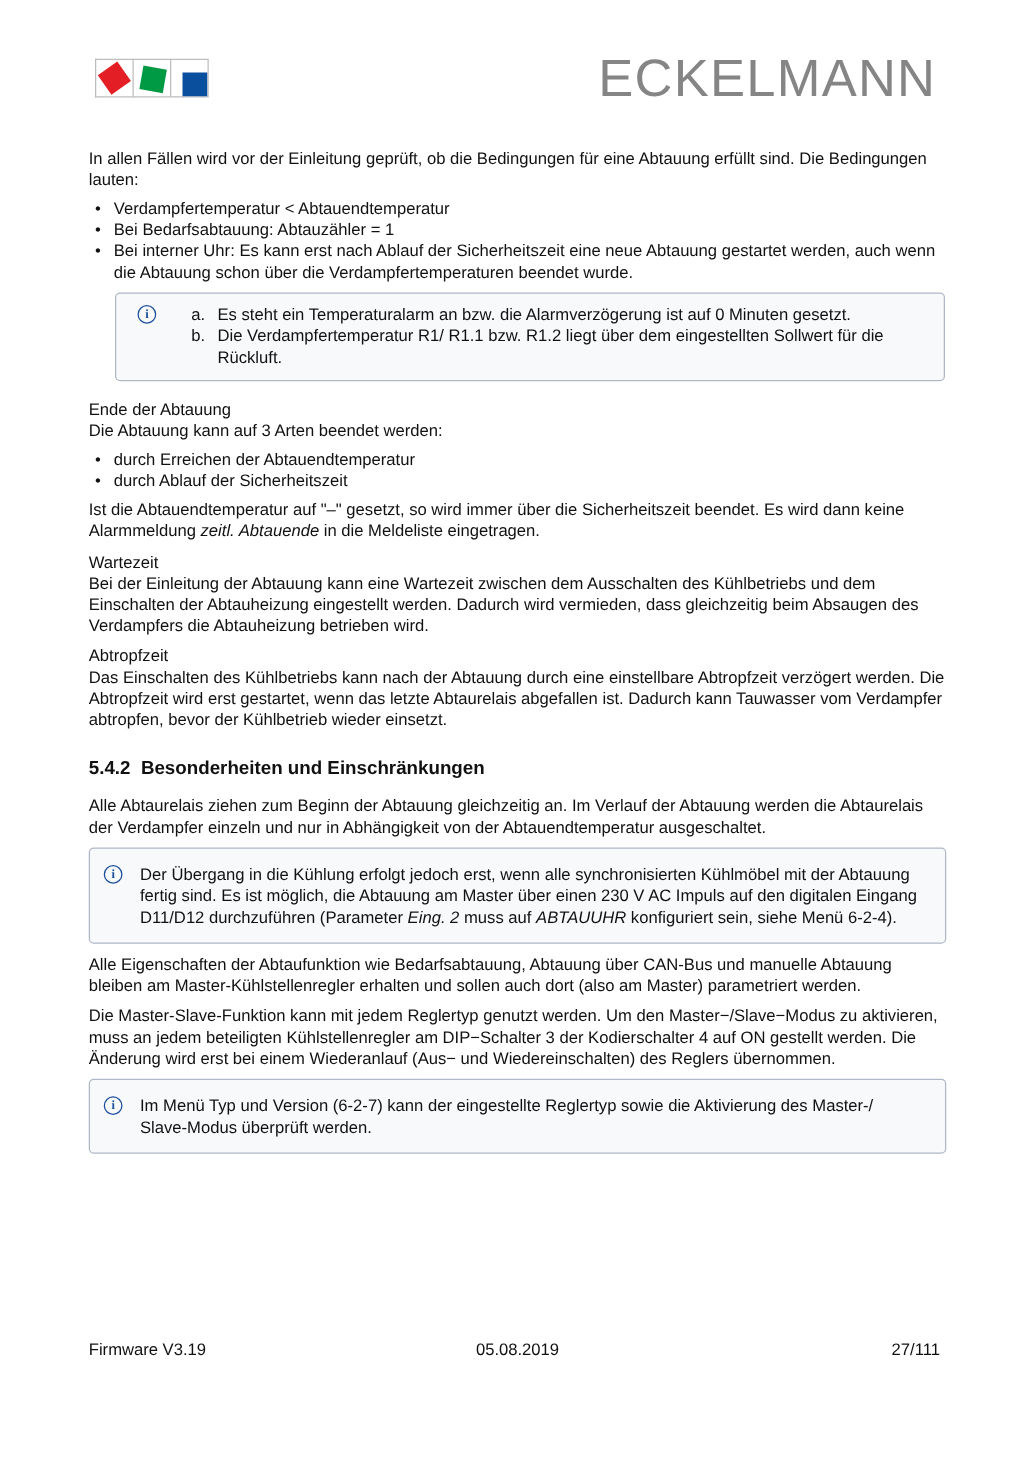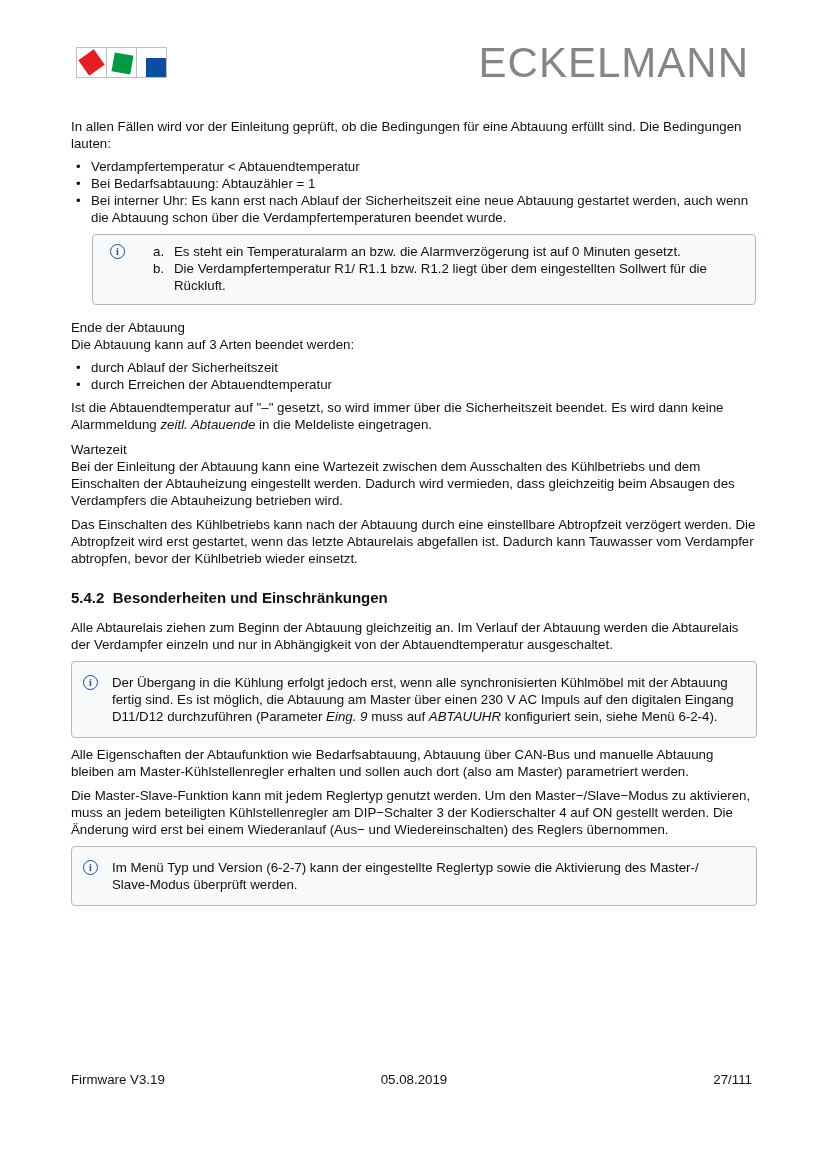--- a/index.html
+++ b/index.html
@@ -71,43 +71,44 @@
     <ol>
       <li><span class="lbl">a.</span><span>Es steht ein Temperaturalarm an bzw. die Alarmverzögerung ist auf 0 Minuten gesetzt.</span></li>
       <li><span class="lbl">b.</span><span>Die Verdampfertemperatur R1/ R1.1 bzw. R1.2 liegt über dem eingestellten Sollwert für die Rückluft.</span></li>
     </ol>
   </div>
 
   <div class="sec-ende">
     <h4>Ende der Abtauung</h4>
     <p>Die Abtauung kann auf 3 Arten beendet werden:</p>
     <ul class="bullets">
+      <li>durch Erreichen der Abtauendtemperatur</li>
       <li>durch Ablauf der Sicherheitszeit</li>
-      <li>durch Erreichen der Abtauendtemperatur</li>
     </ul>
     <p class="para"><span>Ist die Abtauendtemperatur auf "–" gesetzt, so wird immer über die Sicherheitszeit beendet. Es wird dann keine Alarmmeldung </span><em>zeitl. Abtauende</em><span> in die Meldeliste eingetragen.</span></p>
   </div>
 
   <div class="mt8">
     <h4>Wartezeit</h4>
     <p class="para">Bei der Einleitung der Abtauung kann eine Wartezeit zwischen dem Ausschalten des Kühlbetriebs und dem Einschalten der Abtauheizung eingestellt werden. Dadurch wird vermieden, dass gleichzeitig beim Absaugen des Verdampfers die Abtauheizung betrieben wird.</p>
   </div>
 
   <div>
+    <h4>Abtropfzeit</h4>
     <p>Das Einschalten des Kühlbetriebs kann nach der Abtauung durch eine einstellbare Abtropfzeit verzögert werden. Die Abtropfzeit wird erst gestartet, wenn das letzte Abtaurelais abgefallen ist. Dadurch kann Tauwasser vom Verdampfer abtropfen, bevor der Kühlbetrieb wieder einsetzt.</p>
   </div>
 
   <div class="h3wrap">
     <h3><span>5.4.2</span>&nbsp;&nbsp;<span>Besonderheiten und Einschränkungen</span></h3>
   </div>
   <p>Alle Abtaurelais ziehen zum Beginn der Abtauung gleichzeitig an. Im Verlauf der Abtauung werden die Abtaurelais der Verdampfer einzeln und nur in Abhängigkeit von der Abtauendtemperatur ausgeschaltet.</p>
 
   <div class="note note2">
     <span class="info">i</span>
-    <p><span>Der Übergang in die Kühlung erfolgt jedoch erst, wenn alle synchronisierten Kühlmöbel mit der Abtauung fertig sind. Es ist möglich, die Abtauung am Master über einen 230 V AC Impuls auf den digitalen Eingang D11/D12 durchzuführen (Parameter </span><em>Eing. 9</em><span> muss auf </span><em>ABTAUUHR</em><span> konfiguriert sein, siehe Menü 6-2-4).</span></p>
+    <p><span>Der Übergang in die Kühlung erfolgt jedoch erst, wenn alle synchronisierten Kühlmöbel mit der Abtauung fertig sind. Es ist möglich, die Abtauung am Master über einen 230 V AC Impuls auf den digitalen Eingang D11/D12 durchzuführen (Parameter </span><em>Eing. 2</em><span> muss auf </span><em>ABTAUUHR</em><span> konfiguriert sein, siehe Menü 6-2-4).</span></p>
   </div>
 
   <p class="para mt8">Alle Eigenschaften der Abtaufunktion wie Bedarfsabtauung, Abtauung über CAN-Bus und manuelle Abtauung bleiben am Master-Kühlstellenregler erhalten und sollen auch dort (also am Master) parametriert werden.</p>
 
   <div>
     <p>Die Master-Slave-Funktion kann mit jedem Reglertyp genutzt werden. Um den Master−/Slave−Modus zu aktivieren, muss an jedem beteiligten Kühlstellenregler am DIP−Schalter 3 der Kodierschalter 4 auf ON gestellt werden. Die Änderung wird erst bei einem Wiederanlauf (Aus− und Wiedereinschalten) des Reglers übernommen.</p>
   </div>
 
   <div class="note note3">
     <span class="info">i</span>

